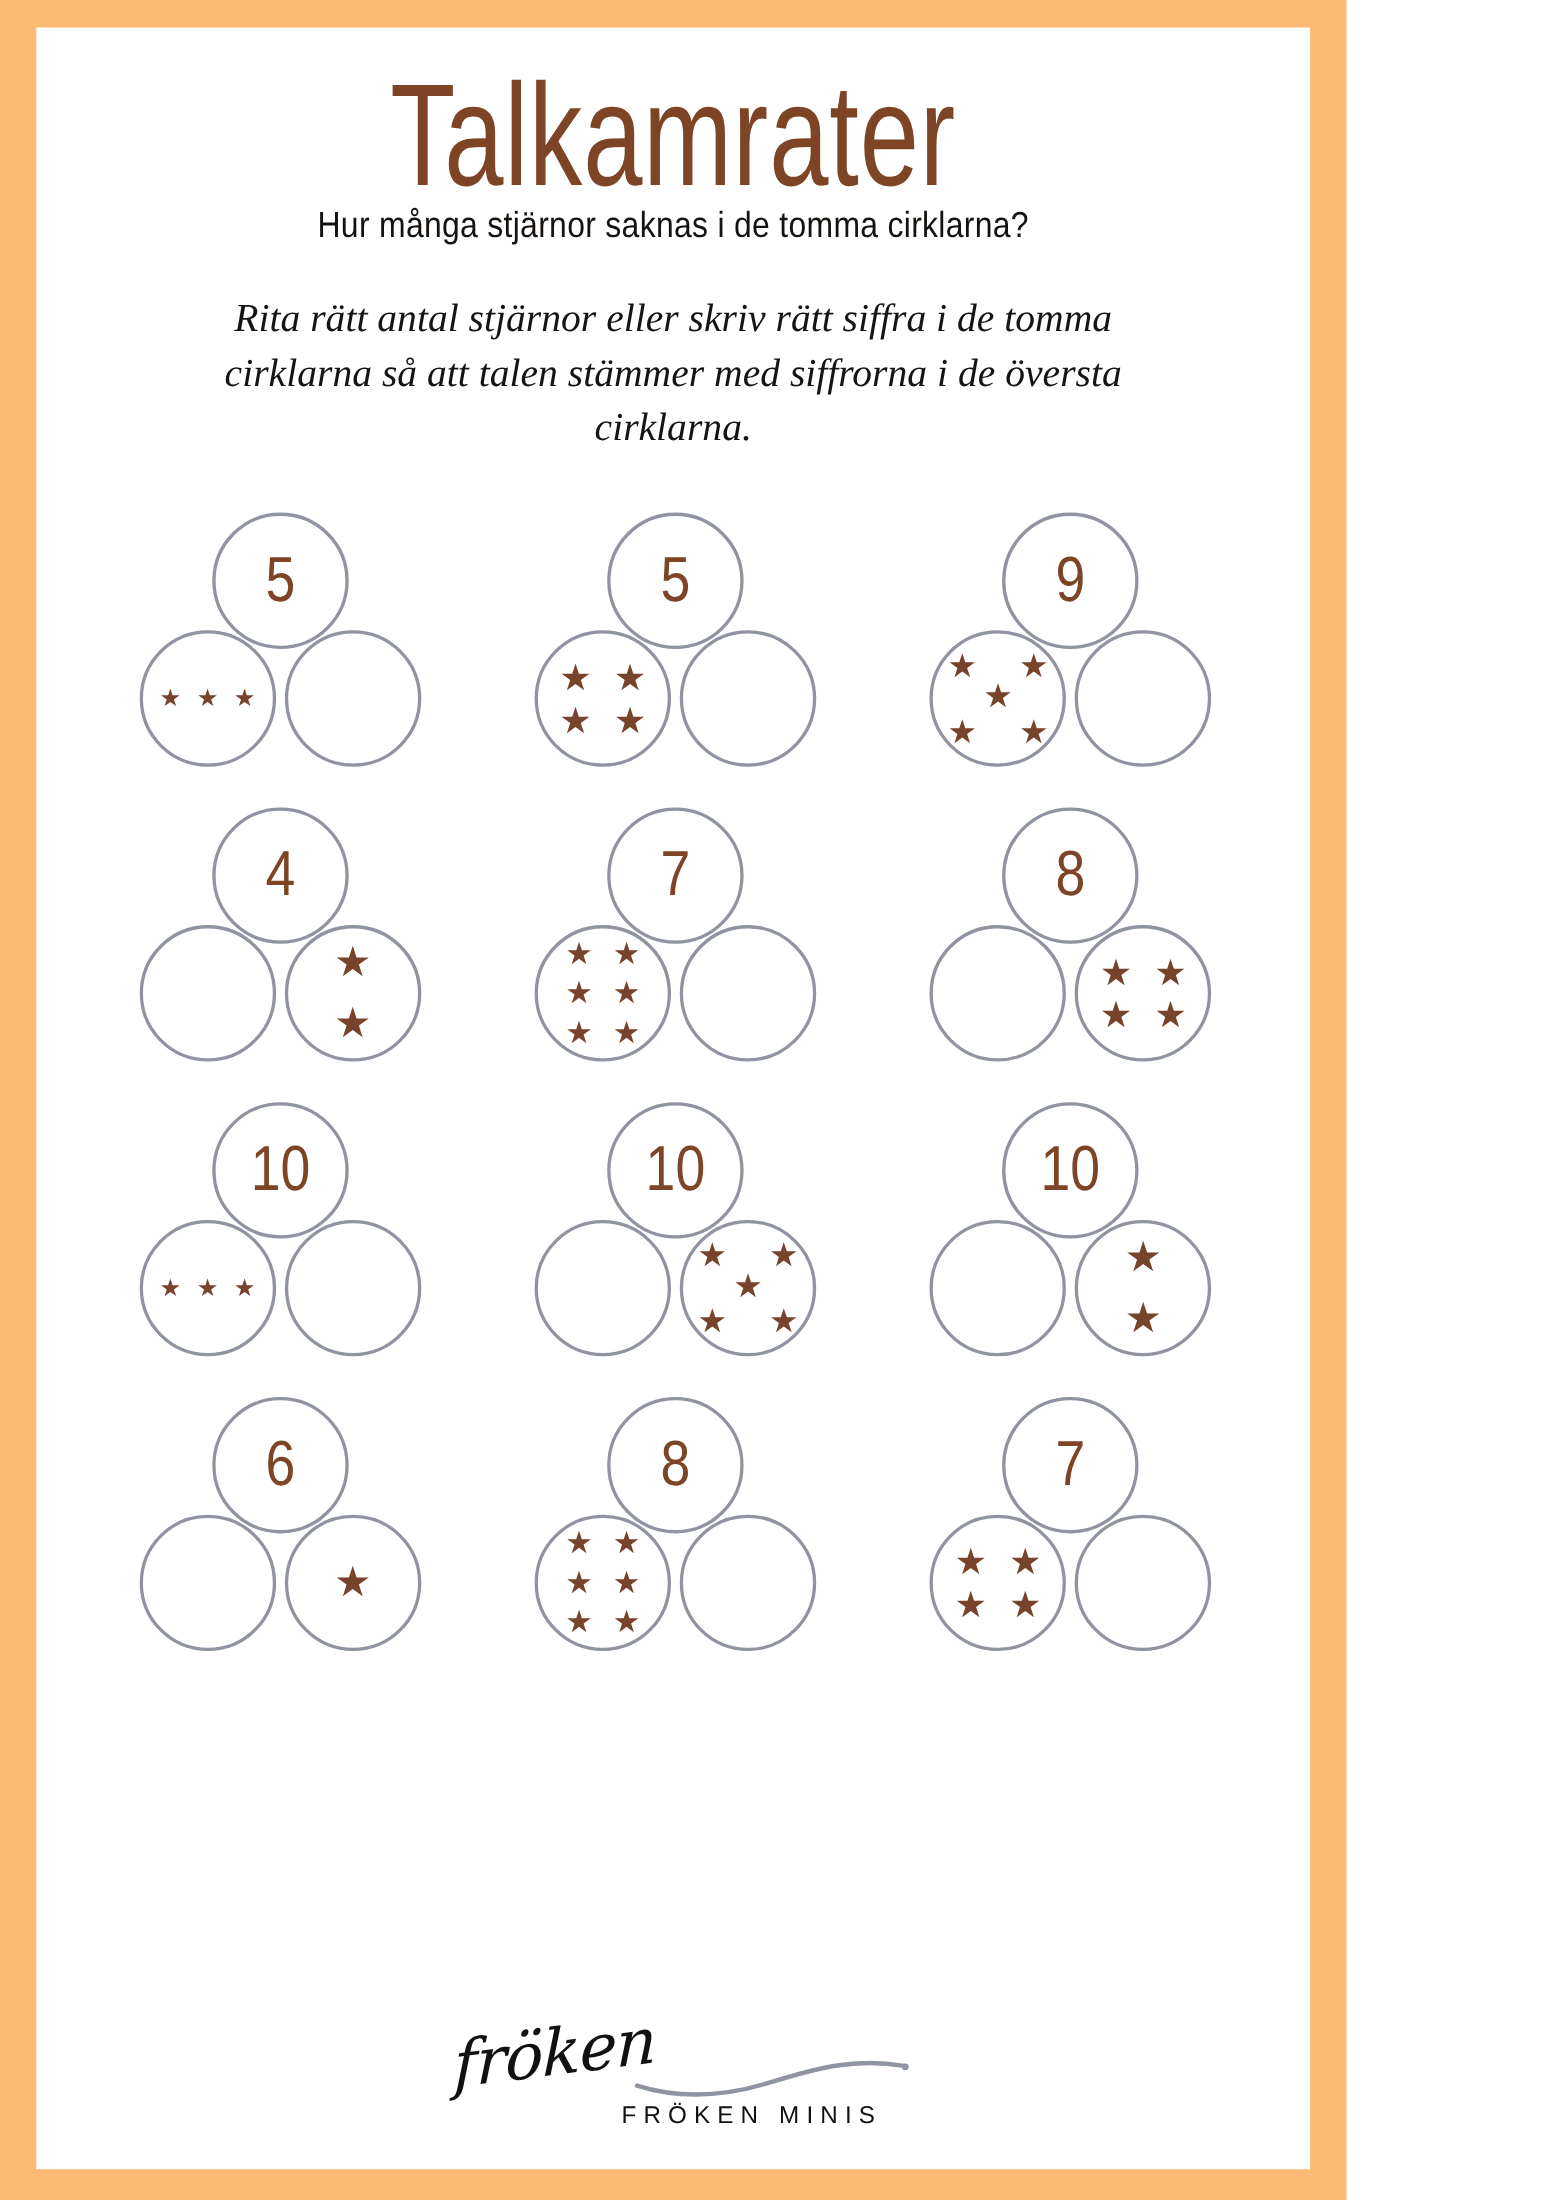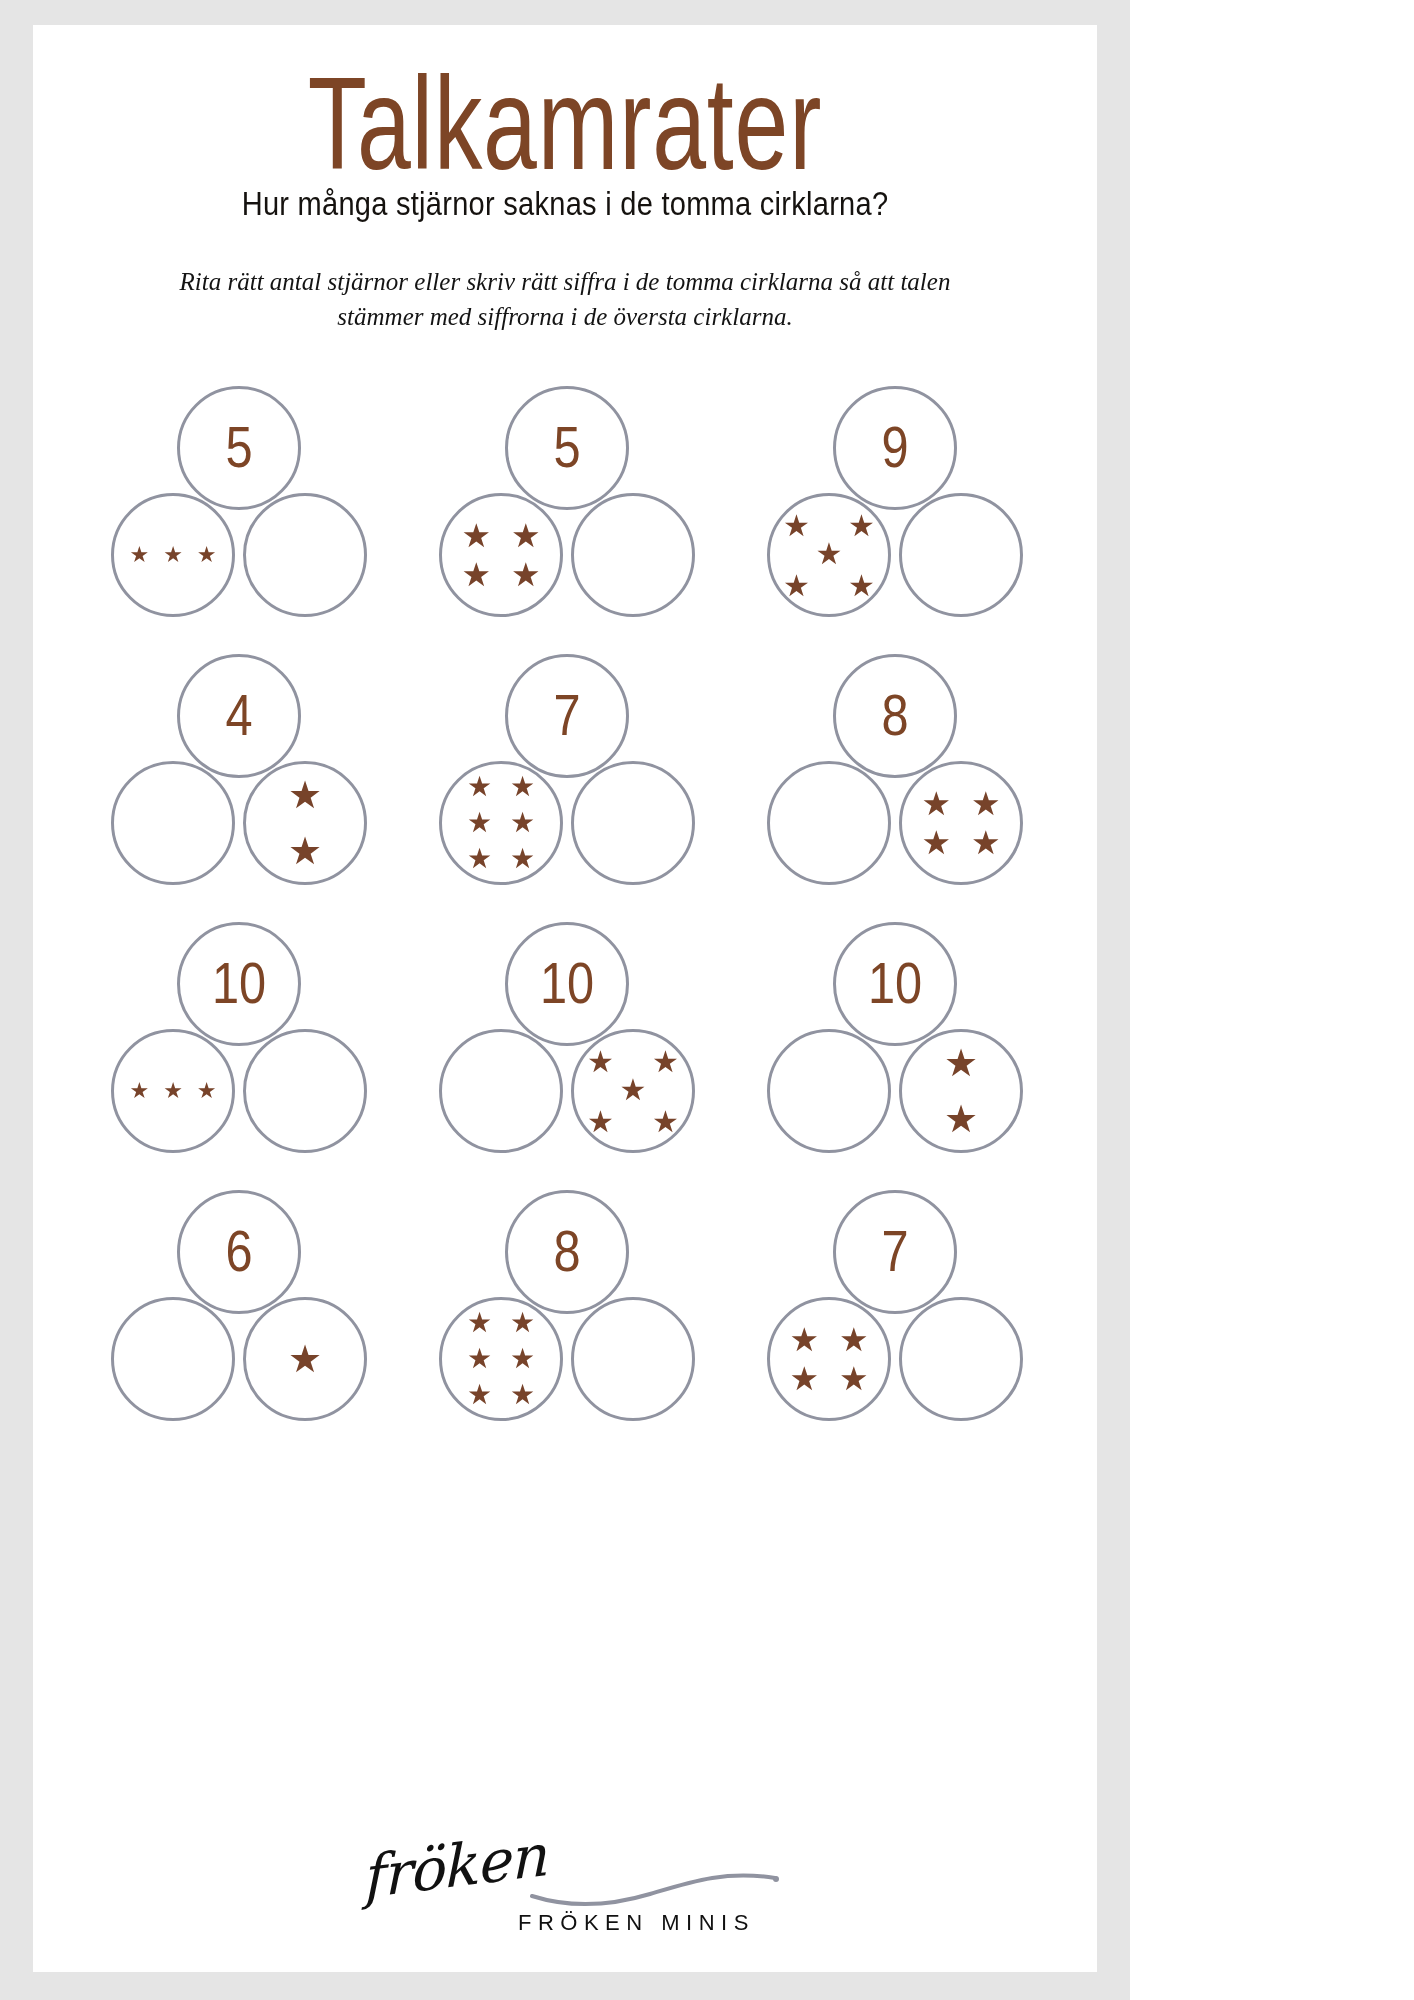--- a/index.html
+++ b/index.html
@@ -10,23 +10,23 @@
   body {
     width: 1414px;
     height: 2000px;
     font-family: "Liberation Sans", sans-serif;
     overflow: hidden;
   }
 
   
   .page {
     position: relative;
-    width: 1130px;
+    width: 1224px;
     height: 2000px;
-    background: #e5e5e5;
+    background: #fdba74;
     box-sizing: border-box;
   }
   .sheet {
     position: absolute;
     left: 33px;
     top: 25px;
     right: 33px;
     bottom: 28px;
     background: #ffffff;
     overflow: hidden;
@@ -53,21 +53,21 @@
     font-size: 33px;
     color: #15120f;
     margin: 10px 0 0 0;
     transform: scaleX(0.88);
     letter-spacing: 0.3px;
     font-weight: 400;
   }
   .instructions {
     font-family: "Liberation Serif", serif;
     font-style: italic;
-    font-size: 25px;
+    font-size: 36px;
     line-height: 1.38;
     color: #141414;
     margin: 42px auto 0 auto;
     width: 830px;
     text-align: center;
   }
 
   
   .grid {
     margin-top: 52px;

